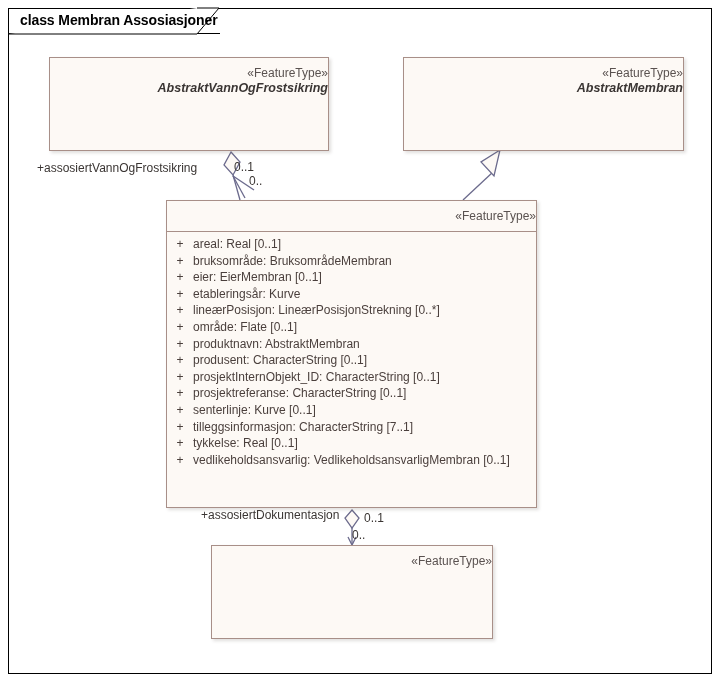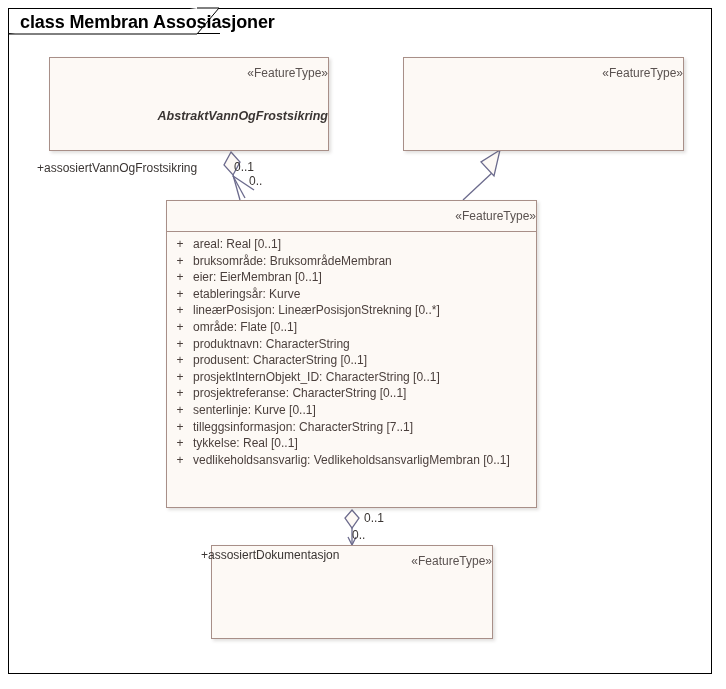--- a/index.html
+++ b/index.html
@@ -44,21 +44,21 @@
     background: #ffffff;
     border-left: 1px solid #000;
     border-top: 1px solid #000;
     border-bottom: 1px solid #000;
     box-sizing: border-box;
   }
   #diagram-title-tab .tab-label {
     position: absolute;
     left: 12px;
     top: 4px;
-    font-size: 18px;
+    font-size: 14px;
     font-weight: bold;
     color: #000000;
     white-space: nowrap;
     letter-spacing: -0.1px;
   }
 
   
   .uml-class {
     position: absolute;
     background: #FDF9F5;
@@ -75,21 +75,20 @@
     display: block;
     font-size: 12px;
     color: #5A5250;
     font-style: normal;
   }
   .class-name {
     display: block;
     font-size: 12.5px;
     font-weight: bold;
     color: #3A3533;
-    margin-top: 28px;
   }
   .class-name.abstract { font-style: italic; }
 
   .compartment-divider {
     border-top: 1px solid #A88F88;
     margin-top: 7px;
   }
 
   .attr-list {
     padding: 4px 0 4px 0;
@@ -168,20 +167,21 @@
 <div class="uml-class" style="left:49px; top:57px; width:280px; height:94px;">
   <div class="class-header">
     <span class="stereotype">«FeatureType»</span>
     <span class="class-name abstract">AbstraktVannOgFrostsikring</span>
   </div>
 </div>
 
 <div class="uml-class" style="left:403px; top:57px; width:281px; height:94px;">
   <div class="class-header">
     <span class="stereotype">«FeatureType»</span>
+    <span class="class-name abstract">AbstraktMembran</span>
   </div>
 </div>
 
 <div class="uml-class" style="left:166px; top:200px; width:371px; height:308px;">
   <div class="class-header">
     <span class="stereotype">«FeatureType»</span>
   </div>
   <div class="compartment-divider"></div>
   <div class="attr-list" id="membran-attributes">
       <div class="attr-row">
@@ -203,21 +203,21 @@
       <div class="attr-row">
         <span class="attr-vis">+</span>
         <span class="attr-text">lineærPosisjon: LineærPosisjonStrekning [0..*]</span>
       </div>
       <div class="attr-row">
         <span class="attr-vis">+</span>
         <span class="attr-text">område: Flate [0..1]</span>
       </div>
       <div class="attr-row">
         <span class="attr-vis">+</span>
-        <span class="attr-text">produktnavn: CharacterString</span>
+        <span class="attr-text">produktnavn: AbstraktMembran</span>
       </div>
       <div class="attr-row">
         <span class="attr-vis">+</span>
         <span class="attr-text">produsent: CharacterString [0..1]</span>
       </div>
       <div class="attr-row">
         <span class="attr-vis">+</span>
         <span class="attr-text">prosjektInternObjekt_ID: CharacterString [0..1]</span>
       </div>
       <div class="attr-row">
@@ -246,15 +246,15 @@
 <div class="uml-class" style="left:211px; top:545px; width:282px; height:94px;">
   <div class="class-header">
     <span class="stereotype">«FeatureType»</span>
   </div>
 </div>
 
 <span class="conn-label" style="left:37px; top:161px;">+assosiertVannOgFrostsikring</span>
 <span class="conn-label" style="left:234px; top:160px;">0..1</span>
 <span class="conn-label" style="left:249px; top:174px;">0..</span>
 
-<span class="conn-label" style="left:201px; top:548px;">+assosiertDokumentasjon</span>
+<span class="conn-label" style="left:201px; top:508px;">+assosiertDokumentasjon</span>
 <span class="conn-label" style="left:364px; top:511px;">0..1</span>
 <span class="conn-label" style="left:352px; top:528px;">0..</span>
 
 </body></html>

